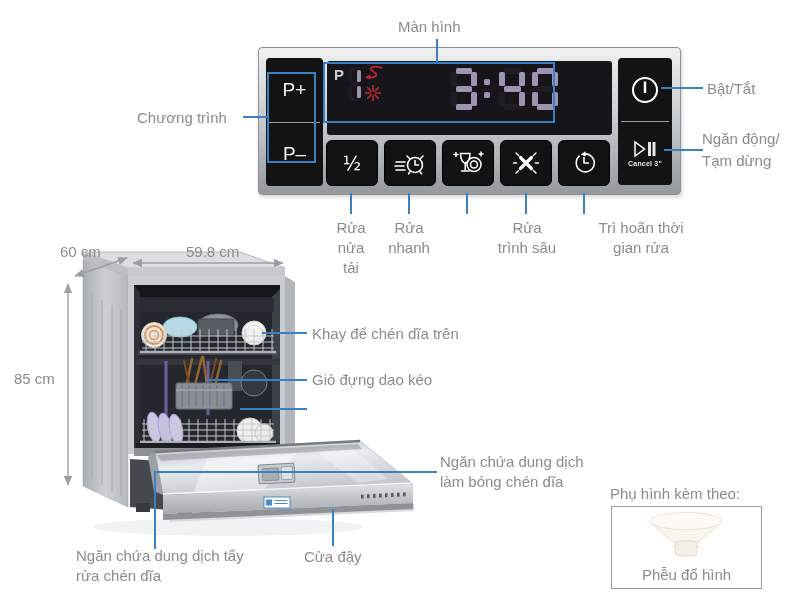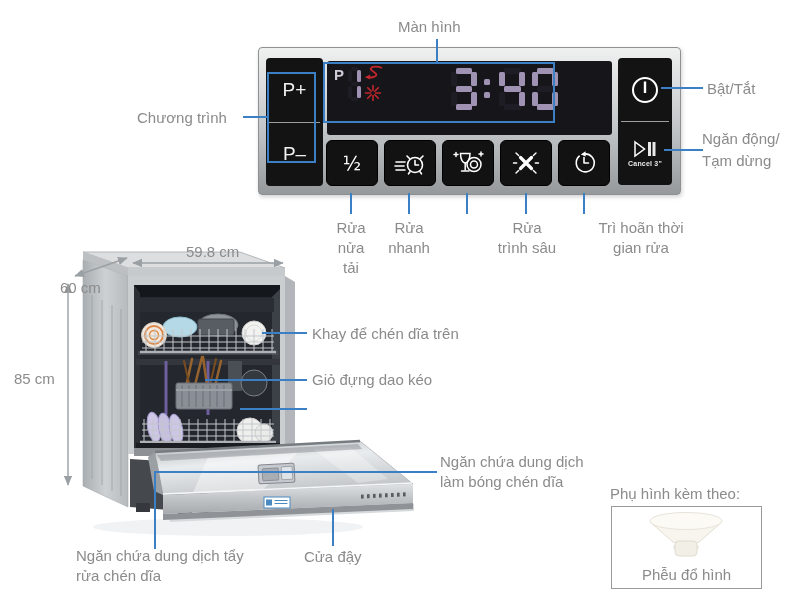--- a/index.html
+++ b/index.html
@@ -318,21 +318,21 @@
       </g>
     </g>
 
     <g stroke="#9aa0a4" stroke-width="1.4" fill="none">
       <line x1="75" y1="20" x2="225" y2="20" marker-start="url(#arw)" marker-end="url(#arw)"></line>
       <line x1="17" y1="33" x2="69" y2="15" marker-start="url(#arw)" marker-end="url(#arw)"></line>
       <line x1="10" y1="41" x2="10" y2="242" marker-start="url(#arw)" marker-end="url(#arw)"></line>
     </g>
   </svg>
 
-  <div class="lbl" style="left:60px;top:242px;margin-top:36px;">60 cm</div>
+  <div class="lbl" style="left:60px;top:242px;">60 cm</div>
   <div class="lbl" style="left:186px;top:242px;">59.8 cm</div>
   <div class="lbl" style="left:14px;top:369px;">85 cm</div>
 
   <div class="bline" style="left:262px;top:332px;width:45px;height:2px;"></div>
   <div class="bline" style="left:205px;top:379px;width:102px;height:2px;"></div>
   <div class="bline" style="left:240px;top:408px;width:67px;height:2px;"></div>
   <div class="bline" style="left:155px;top:471px;width:282px;height:2px;"></div>
   <div class="bline" style="left:154px;top:471px;width:2px;height:78px;"></div>
   <div class="bline" style="left:332px;top:509px;width:2px;height:37px;"></div>
 

